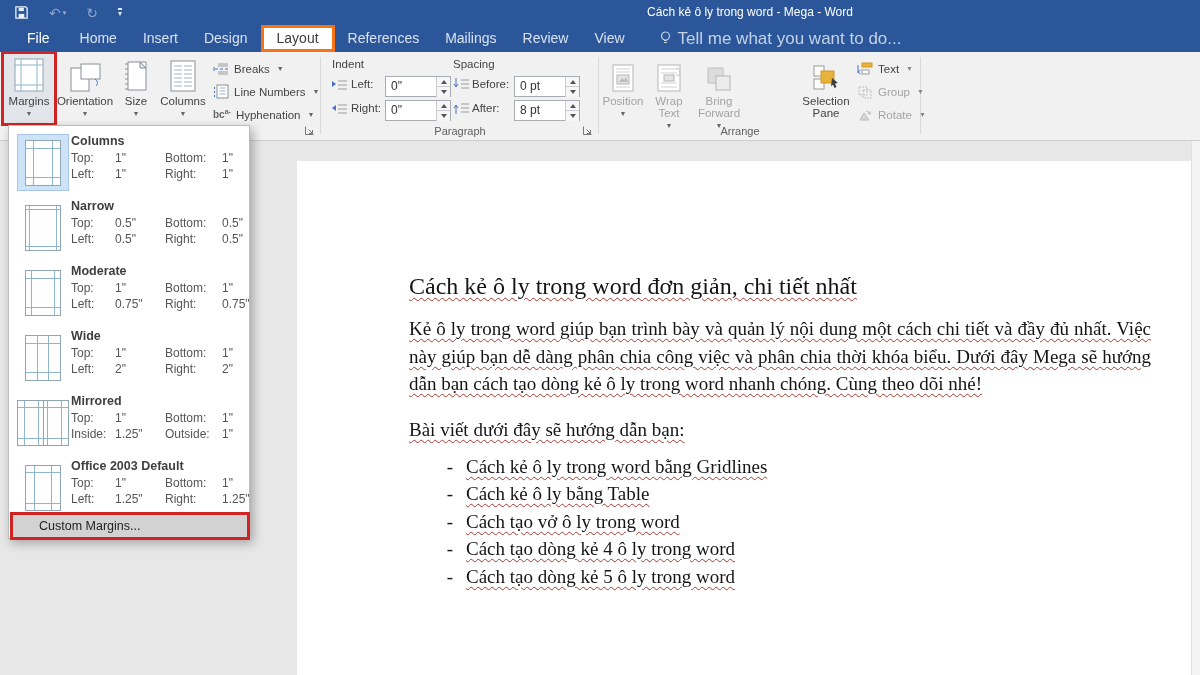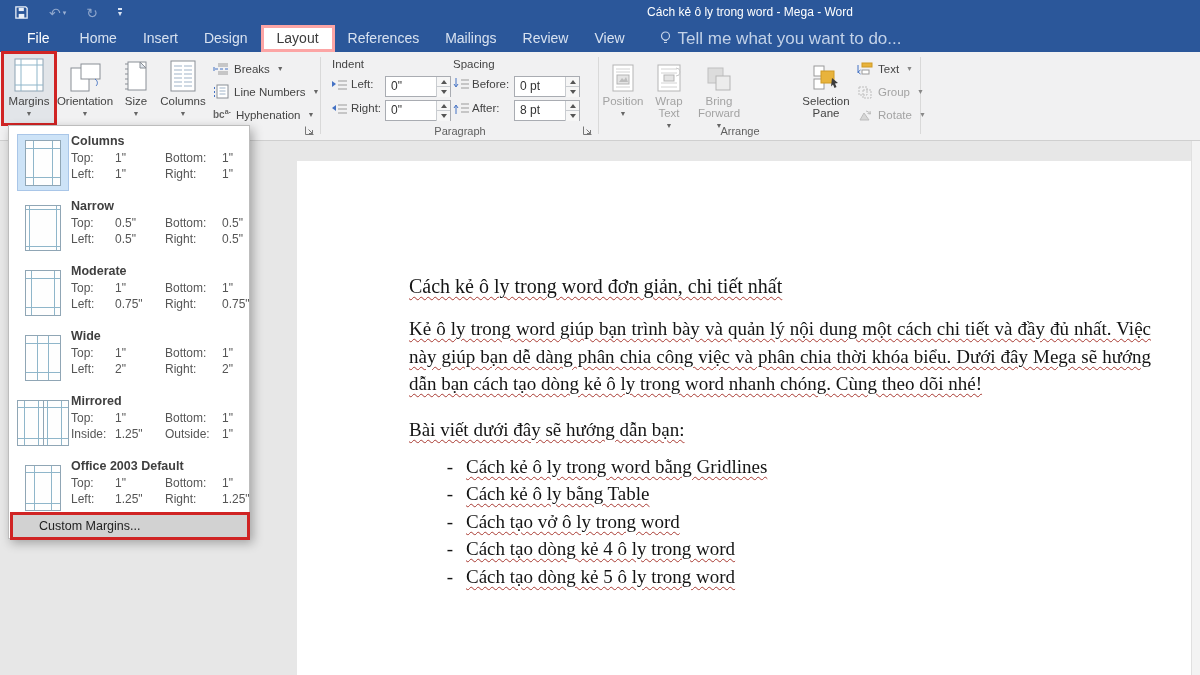--- a/index.html
+++ b/index.html
@@ -12,21 +12,21 @@
   .qat .qbtn{display:flex;align-items:center;justify-content:center;height:20px;color:#e9eff8;font-size:14px;line-height:1}
   .qbtn.muted{color:#8ea6cc}
   .qcaret{font-size:7px;margin-left:2px;color:#9db2d4}
   .qat-custom{display:inline-block;color:#dce6f5;font-size:8px;border-top:2px solid #dce6f5;padding-top:1px;line-height:6px}
   .win-title{position:absolute;left:300px;right:0;top:0;line-height:25px;text-align:center;font-size:12px;color:#fff;white-space:nowrap}
 
   
   .tabrow{position:absolute;left:0;top:25px;width:1200px;height:27px;background:#2b579a;display:flex;align-items:stretch;padding-left:10px;box-sizing:border-box}
   .tab{padding:0 13px;line-height:27px;font-size:14px;color:#d8e2f0;white-space:nowrap}
   .tab.file{color:#fff;padding:0 17px}
-  .tab.active{background:#fff;color:#3c3c3c;border:3px solid #fca5a5;line-height:21px;box-sizing:border-box}
+  .tab.active{background:#fff;color:#3c3c3c;border:3px solid #f97316;line-height:21px;box-sizing:border-box}
   .tellme{display:flex;align-items:center;gap:7px;margin-left:22px;color:#c3d2e8;font-size:17px}
   .bulb{width:11px;height:15px;display:inline-block}
 
   
   .ribbon{position:absolute;left:0;top:52px;width:1200px;height:89px;background:#f1f1f2;border-bottom:1px solid #cfcfcf;box-sizing:border-box;font-size:11.5px;color:#444}
   .rdiv{position:absolute;top:5px;height:77px;width:1px;background:#d9d9d9}
   .bigbtn{position:absolute;top:2px;height:84px;display:flex;flex-direction:column;align-items:center;text-align:center}
   .bigbtn .ic{height:38px;display:flex;align-items:flex-end;justify-content:center}
   .bigbtn .lbl{margin-top:3px;line-height:12px}
   .bigbtn .caret{font-size:7px;color:#666;margin-top:3px}
@@ -46,21 +46,21 @@
   .disabled,.disabled .lbl{color:#a3a3a3}
   .minibtn{position:absolute;display:flex;align-items:center;gap:5px;height:19px;white-space:nowrap}
   .minibtn .caret{font-size:7px;color:#888;margin-left:2px}
 
   
   .docarea{position:absolute;left:0;top:141px;width:1200px;height:534px;background:#e7e7e7}
   .page{position:absolute;left:297px;top:20px;width:895px;height:514px;background:#fff}
   .scrolltrack{position:absolute;right:0;top:0;width:8px;height:534px;background:#f3f3f3;border-left:1px solid #e0e0e0}
   .doc{position:absolute;left:112px;top:112px;width:742px;font-family:"Liberation Serif","DejaVu Serif",serif;color:#141414}
   .wavy{text-decoration:underline;text-decoration-style:wavy;text-decoration-color:#a93a32;text-decoration-thickness:1px;text-underline-offset:3px}
-  .doc-h{font-size:20px;line-height:26px}
+  .doc-h{font-size:24px;line-height:26px}
   .doc-p{font-size:19px;line-height:27.5px;text-align:justify;margin-top:16px}
   .doc-i{font-size:19px;line-height:27px;margin-top:18px}
   .doc-list{margin-top:10px}
   .doc-li{display:flex;font-size:19px;line-height:27.5px}
   .doc-li .mk{width:14px;margin-left:34px;margin-right:9px;text-align:center}
 
   
   .mmenu{position:absolute;left:8px;top:125px;width:242px;height:414px;background:#fff;border:1px solid #bdbdbd;
          box-shadow:3px 4px 10px rgba(0,0,0,.3);z-index:60;box-sizing:border-box;font-size:12px;color:#555}
   .preset{position:absolute;left:0;width:100%;height:65px}

